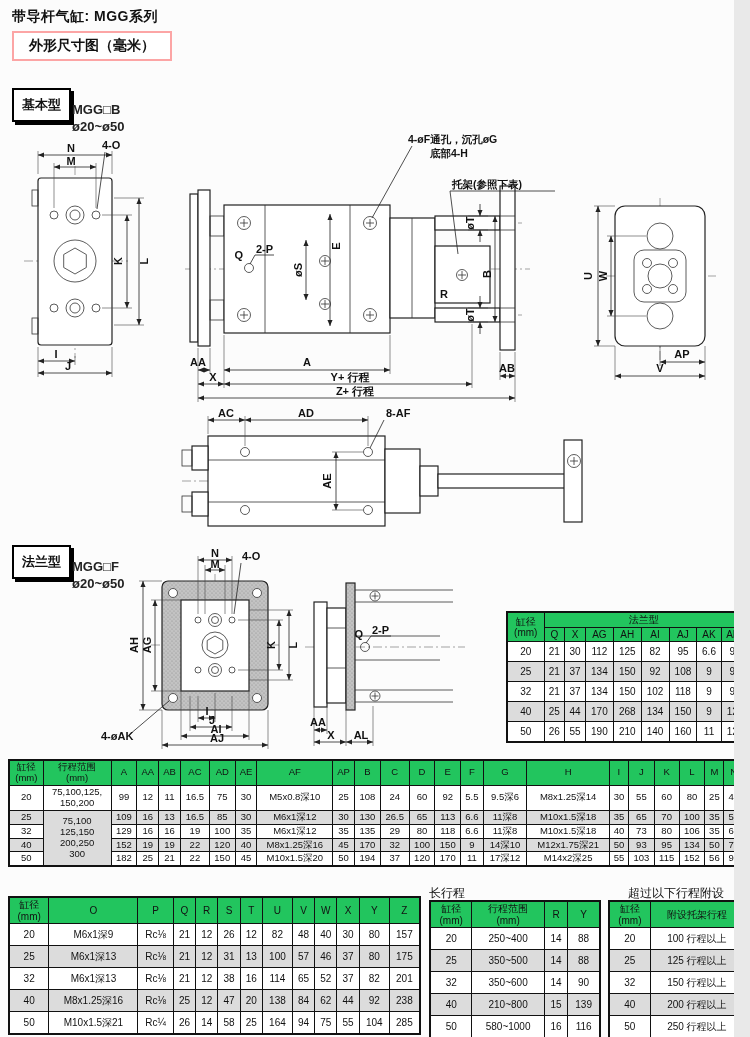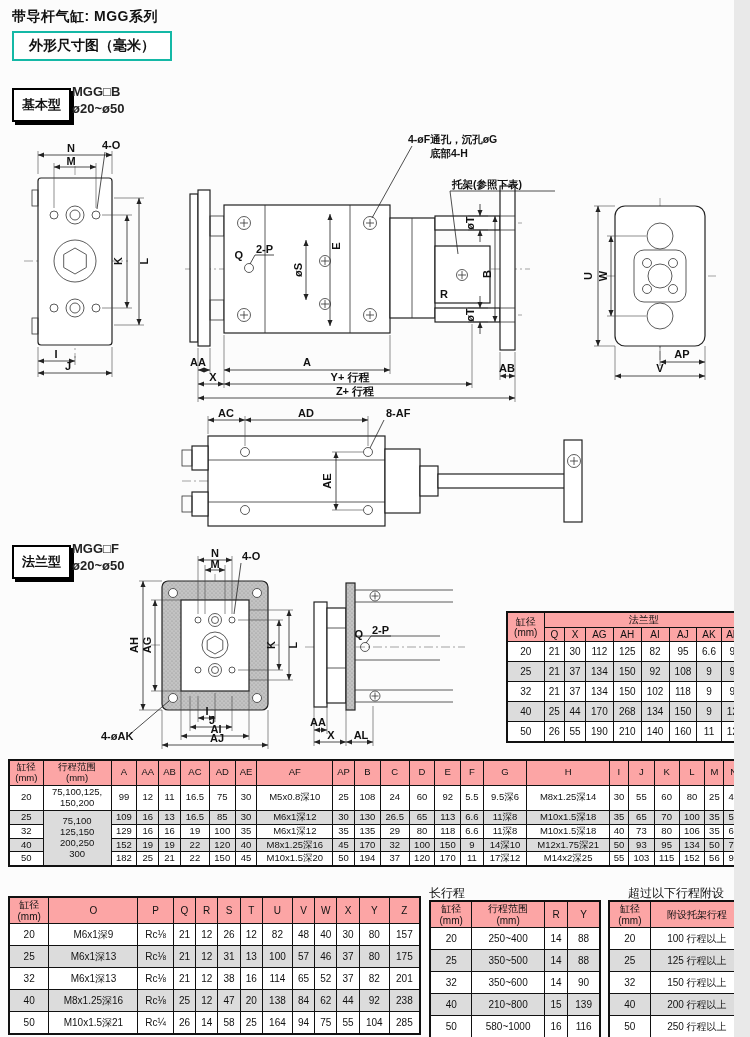--- a/index.html
+++ b/index.html
@@ -1,40 +1,40 @@
 <!DOCTYPE html>
 <html><head>
 <meta charset="utf-8">
 <style>
   html,body{margin:0;padding:0;background:#e9e9e9;}
   .page{position:relative;width:734px;height:1037px;background:#fcfcfc;overflow:hidden;
         font-family:"Liberation Sans","DejaVu Sans",sans-serif;color:#111;}
   .page-title{position:absolute;left:12px;top:8px;font-size:14px;font-weight:bold;letter-spacing:.5px;}
-  .dim-box{position:absolute;left:12px;top:31px;border:2px solid #14b8a6;padding:4px 15px;
+  .dim-box{position:absolute;left:12px;top:31px;border:2px solid #fca5a5;padding:4px 15px;
            font-size:14px;font-weight:bold;background:#fff;}
   .type-tag{position:absolute;border:2px solid #000;background:#fff;padding:6px 8px;
             font-size:13px;font-weight:bold;box-shadow:3px 3px 0 #000;}
-  .model-block{position:absolute;font-size:13px;line-height:1.3;font-weight:bold;color:#222;}
+  .model-block{position:absolute;font-size:13px;line-height:1.3;font-weight:bold;color:#222;margin-top:18px;}
   .sec-title{position:absolute;font-size:12px;font-weight:normal;}
   svg{position:absolute;overflow:visible;}
   svg text{font-family:"Liberation Sans","DejaVu Sans",sans-serif;fill:#111;}
   .dl{font-size:11px;font-weight:bold;}
   .cn{font-size:10.5px;font-weight:bold;}
   .body{fill:#ffffff;stroke:#222;stroke-width:1.2;}
   .thin{fill:none;stroke:#333;stroke-width:0.8;}
   .ext{stroke:#444;stroke-width:0.6;}
   .dim{stroke:#222;stroke-width:0.8;marker-start:url(#as);marker-end:url(#ae);}
   .dim1{stroke:#222;stroke-width:0.8;marker-end:url(#ae);}
   .ldr{stroke:#222;stroke-width:0.8;fill:none;}
   .cl{stroke:#666;stroke-width:0.6;stroke-dasharray:9 3 2 3;fill:none;}
   .dtable{position:absolute;border-collapse:collapse;background:#fff;border:2px solid #111;
           table-layout:auto;}
   .dtable th,.dtable td{border:1px solid #111;text-align:center;vertical-align:middle;
           padding:1px 2px;font-weight:normal;line-height:1.15;}
-  .dtable thead th{background:#fca5a5;}
+  .dtable thead th{background:#22c55e;}
   .dtable tr.alt td{background:#dcdcdc;}
   #main-table{left:8px;top:759px;width:737px;font-size:9.5px;}
   #flange-table{left:506px;top:611px;width:239px;font-size:10px;}
   #flange-table td{height:17px;}
   #dims-table{left:8px;top:896px;width:413px;font-size:10px;}
   #dims-table td{height:19px;}
   #long-table{left:429px;top:900px;width:172px;font-size:10px;}
   #long-table td{height:19px;}
   #bracket-table{left:608px;top:900px;width:137px;font-size:10px;}
   #bracket-table td{height:19px;}

